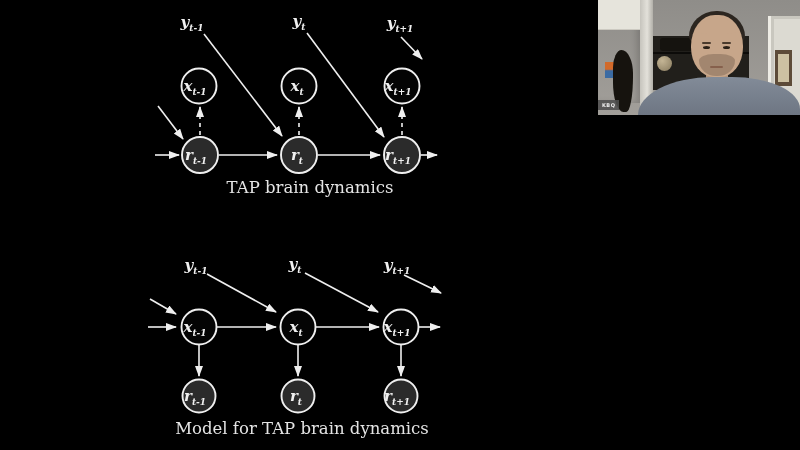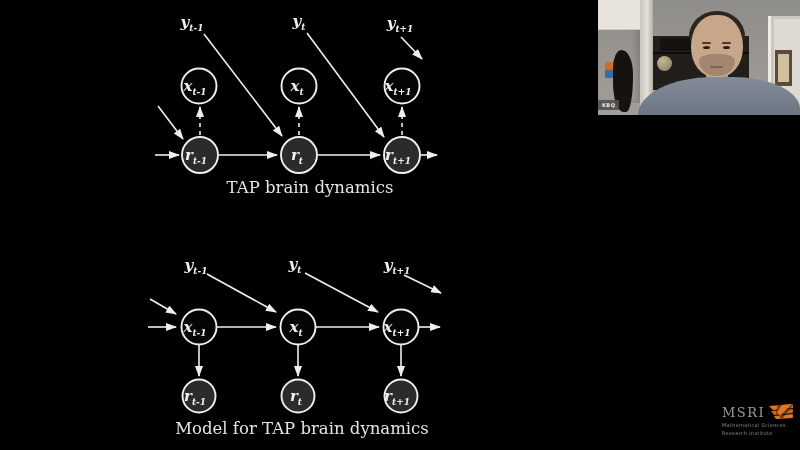--- a/index.html
+++ b/index.html
@@ -174,30 +174,14 @@
     <div class="wc wc-forehead"></div>
     <div class="wc wc-stubble"></div>
     <div class="wc wc-brow" style="left:104px;"></div>
     <div class="wc wc-brow" style="left:124px;"></div>
     <div class="wc wc-eye" style="left:105px;"></div>
     <div class="wc wc-eye" style="left:125px;"></div>
     <div class="wc wc-mouth"></div>
     <div class="wc wc-badge">KBQ</div>
   </div>
 
-  <div class="msri">
-    <div class="msri-row">
-      <span class="msri-acronym">MSRI</span>
-      <svg width="26" height="16" viewBox="0 0 26 16">
-        <polygon points="1,2 25,0 25,4 5,6" fill="#e2751f"></polygon>
-        <polygon points="3,7 25,5 25,9 6,11" fill="#c9661a"></polygon>
-        <polygon points="6,12 25,10 25,14 8,15" fill="#e2751f"></polygon>
-        <polygon points="10,0 26,0 14,15 8,9" fill="#141414" opacity="0.55"></polygon>
-        <polygon points="14,1 24,0 12,12 9,8" fill="#e2751f"></polygon>
-      </svg>
-    </div>
-    <div class="msri-sub">
-      <div>Mathematical Sciences</div>
-      <div>Research Institute</div>
-    </div>
-  </div>
 
 </div>
 
 </body></html>

